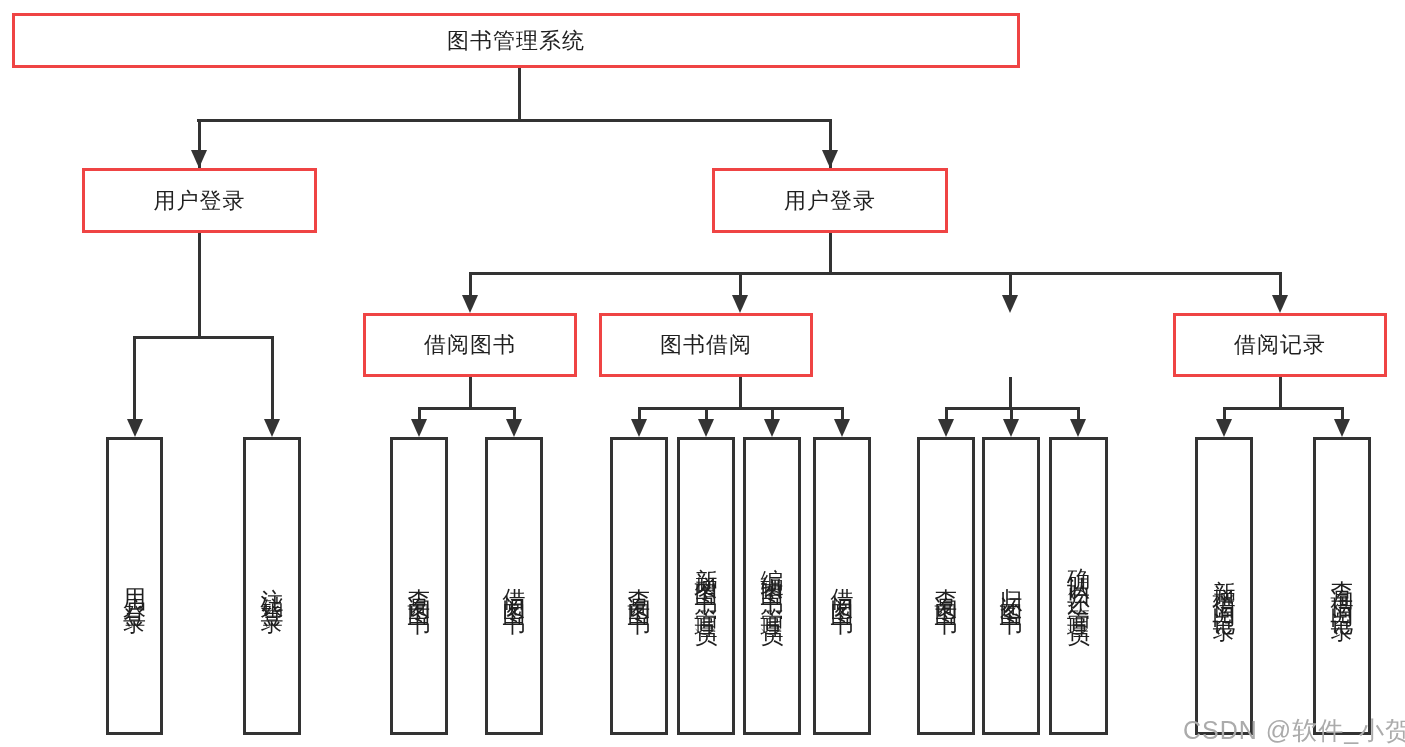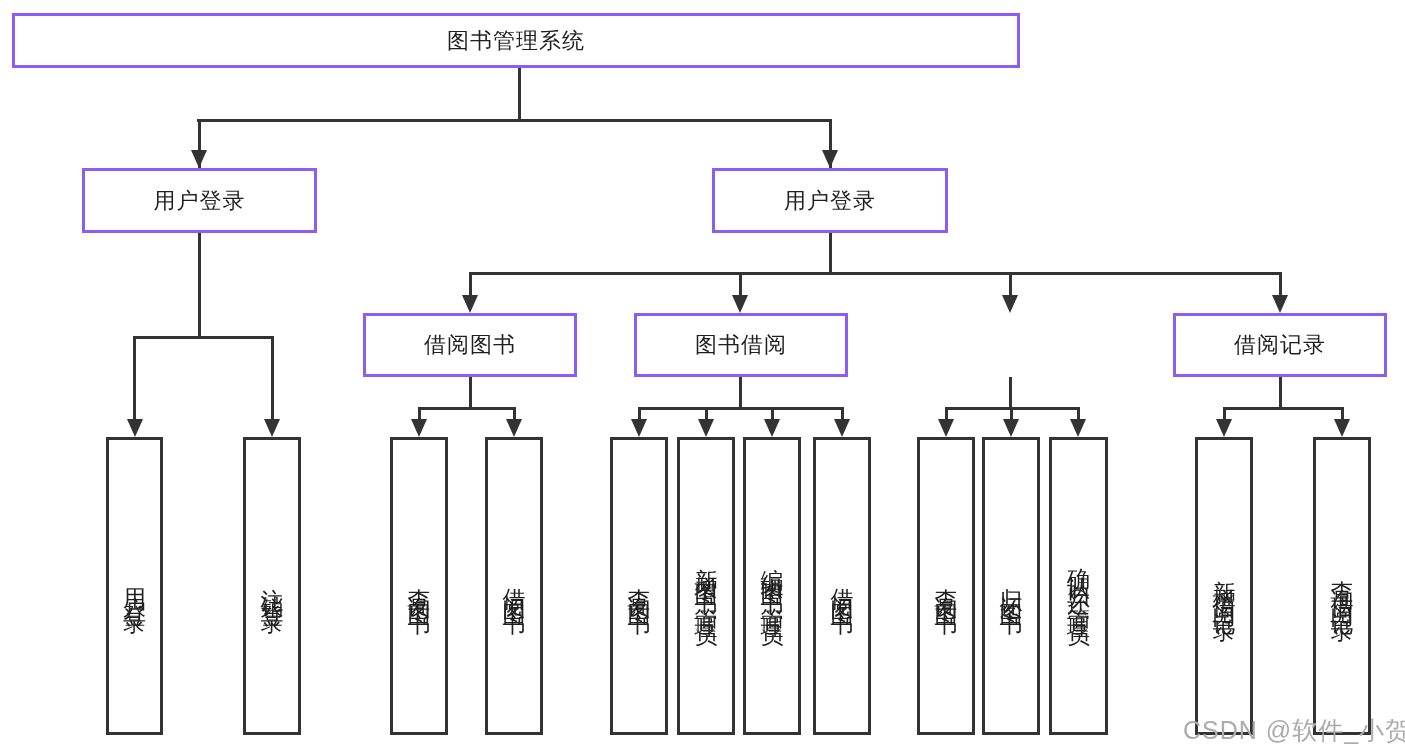--- a/index.html
+++ b/index.html
@@ -1,21 +1,21 @@
 <!DOCTYPE html>
 <html><head>
 <meta charset="utf-8">
 <style>
   html,body{margin:0;padding:0;background:#fff;}
   .canvas{
     position:relative;width:1405px;height:747px;background:#ffffff;
     font-family:"Liberation Sans",sans-serif;overflow:hidden;
   }
   .box{
-    position:absolute;border:3px solid #8b5cf6;background:#fff;
+    position:absolute;border:3px solid #ef4444;background:#fff;
     display:flex;align-items:center;justify-content:center;
     font-size:22px;color:#1f1f1f;box-sizing:border-box;
     letter-spacing:1px;white-space:nowrap;
   }
   .vbox{
     position:absolute;border:3px solid #333;background:#fff;
     display:flex;align-items:center;justify-content:center;box-sizing:border-box;
   }
   .vbox span{
     writing-mode:vertical-rl;text-orientation:mixed;
@@ -70,21 +70,21 @@
   <div class="vline" style="left:739px;top:272px;height:26px;"></div>
   <div class="arrow" style="left:732px;top:295px;"></div>
   <div class="vline" style="left:1009px;top:272px;height:26px;"></div>
   <div class="arrow" style="left:1002px;top:295px;"></div>
   <div class="vline" style="left:1279px;top:272px;height:26px;"></div>
   <div class="arrow" style="left:1272px;top:295px;"></div>
 
   <div class="box" style="left:363px;top:313px;width:214px;height:64px;">
     <span>借阅图书</span>
   </div>
-  <div class="box" style="left:634px;top:313px;width:214px;height:64px;">
+  <div class="box" style="left:599px;top:313px;width:214px;height:64px;">
     <span>图书借阅</span>
   </div>
   <div class="box" style="left:1173px;top:313px;width:214px;height:64px;">
     <span>借阅记录</span>
   </div>
 
   <div class="vline" style="left:469px;top:377px;height:33px;"></div>
   <div class="hline" style="left:419px;top:407px;width:96px;"></div>
   <div class="vline" style="left:418px;top:407px;height:20px;"></div>
   <div class="arrow" style="left:411px;top:419px;"></div>

